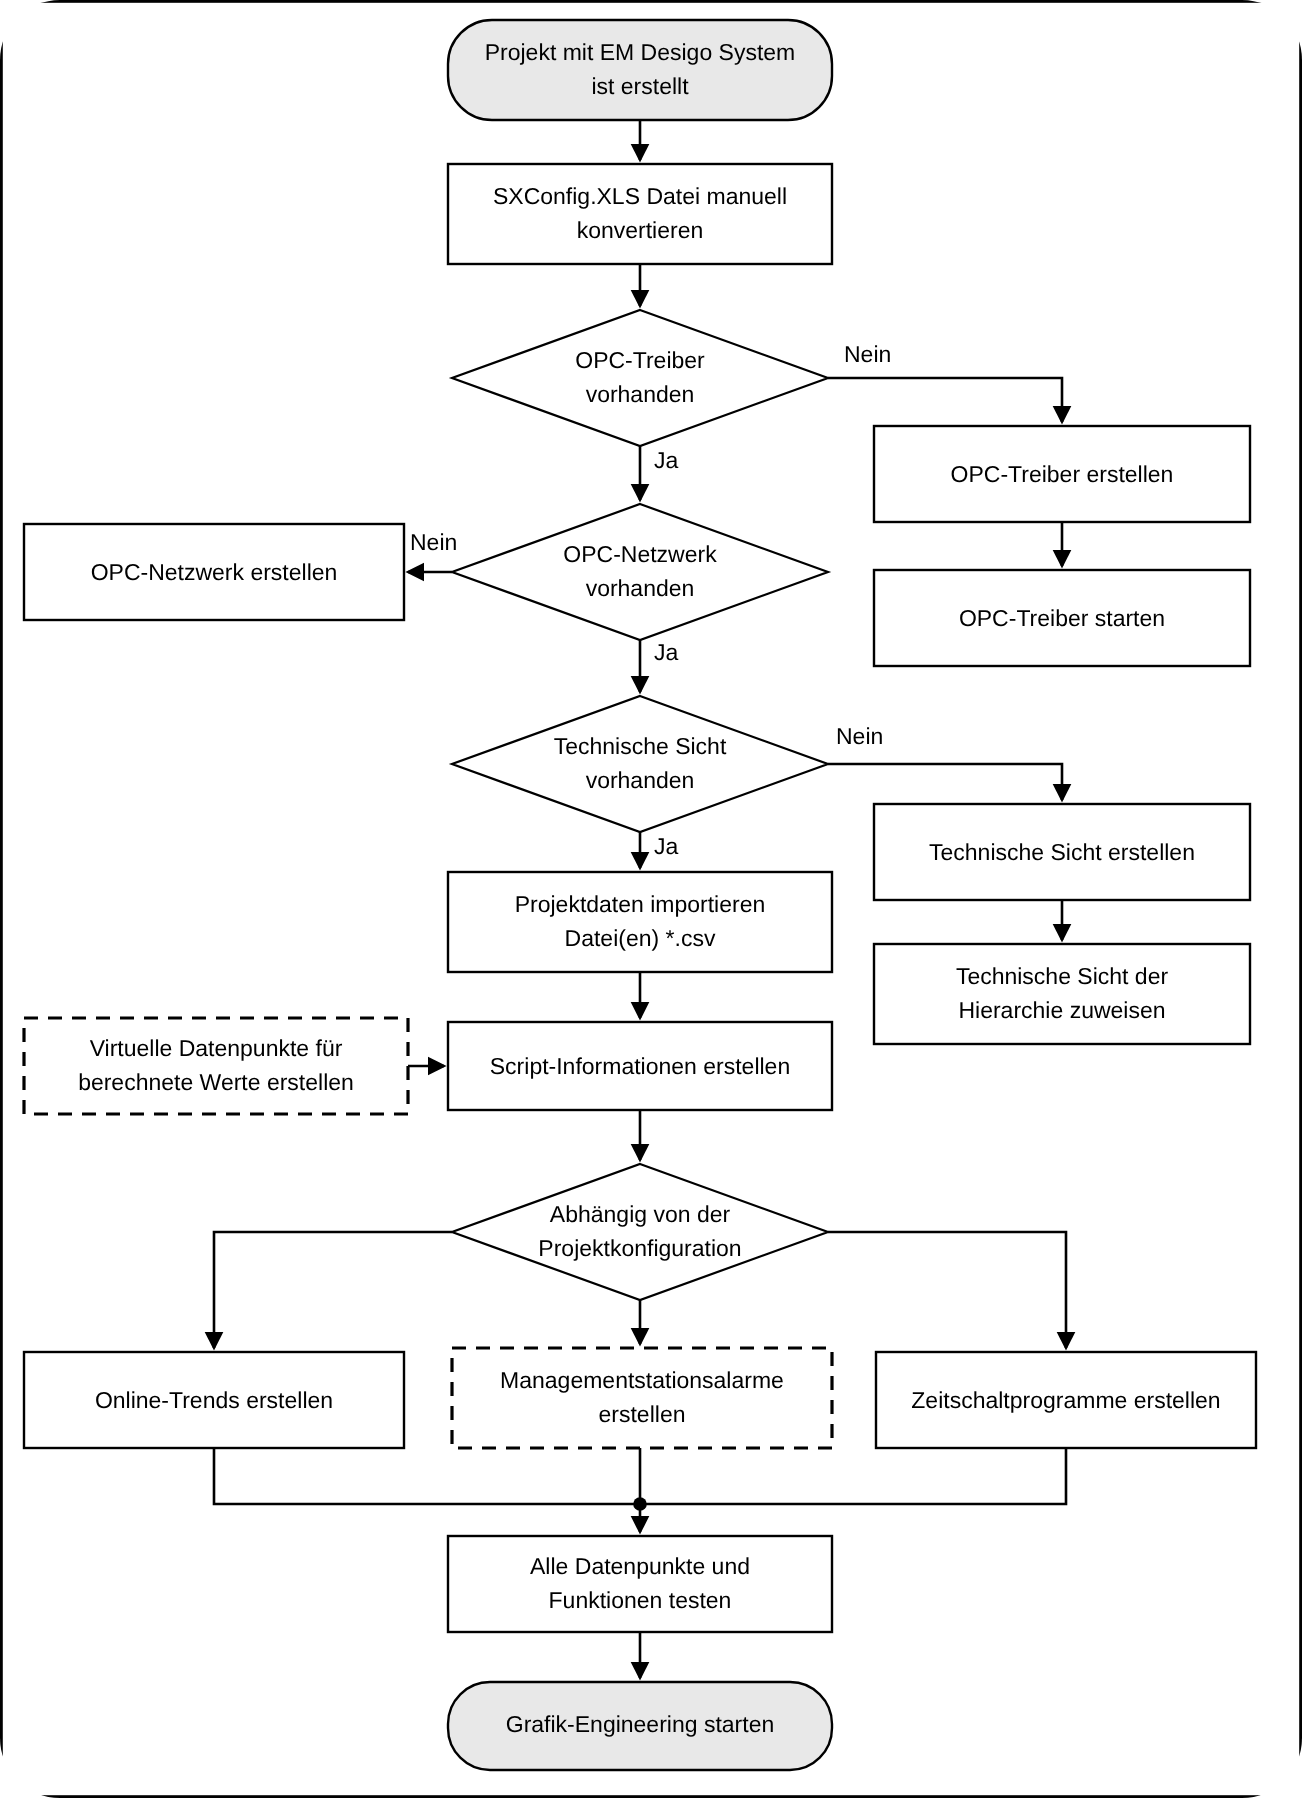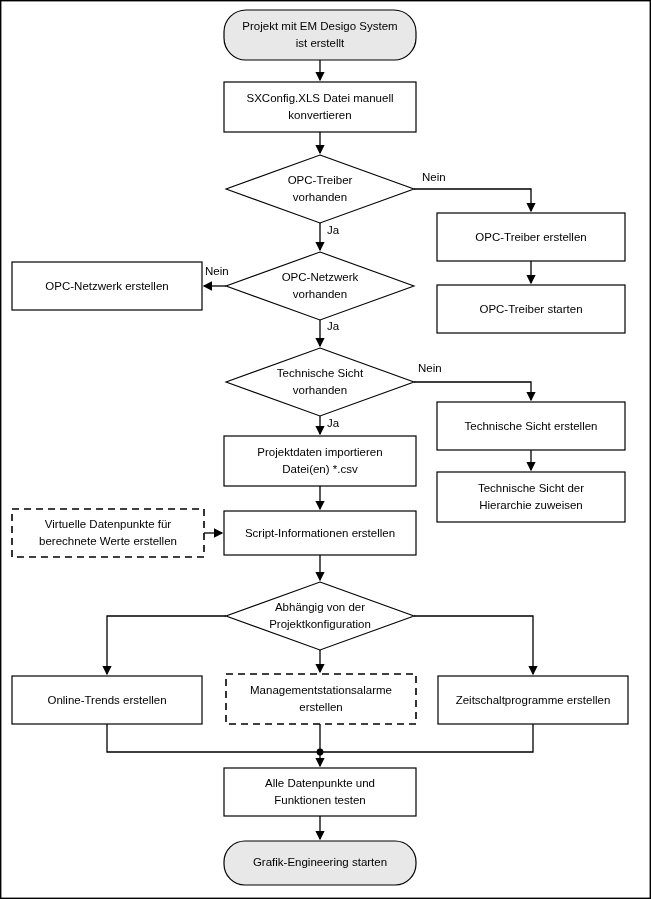--- a/index.html
+++ b/index.html
@@ -9,20 +9,21 @@
   }
   body {
     font-family: "Liberation Sans", sans-serif;
   }
   #flowchart-page {
     position: relative;
     width: 651px;
     height: 899px;
     background: #ffffff;
     overflow: hidden;
+    border-radius: 30px;
   }
   #flowchart-svg {
     display: block;
     width: 651px;
     height: 899px;
   }
   .node-text {
     font-family: "Liberation Sans", sans-serif;
     font-size: 11.5px;
     fill: #000000;

